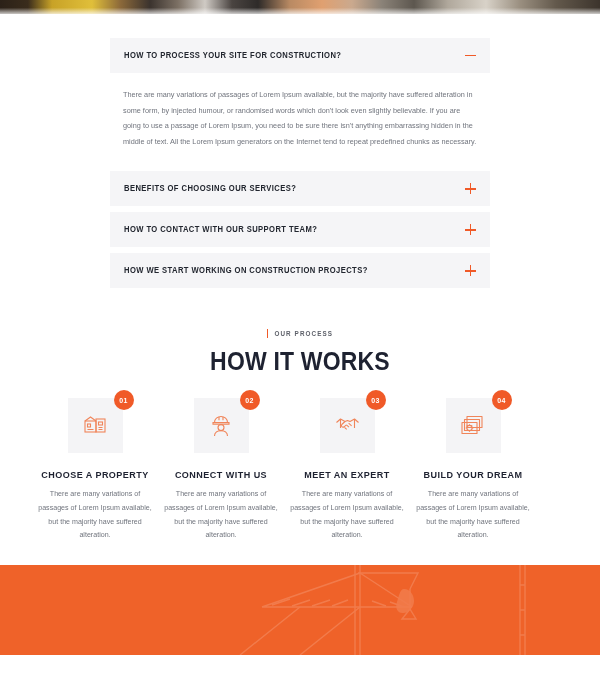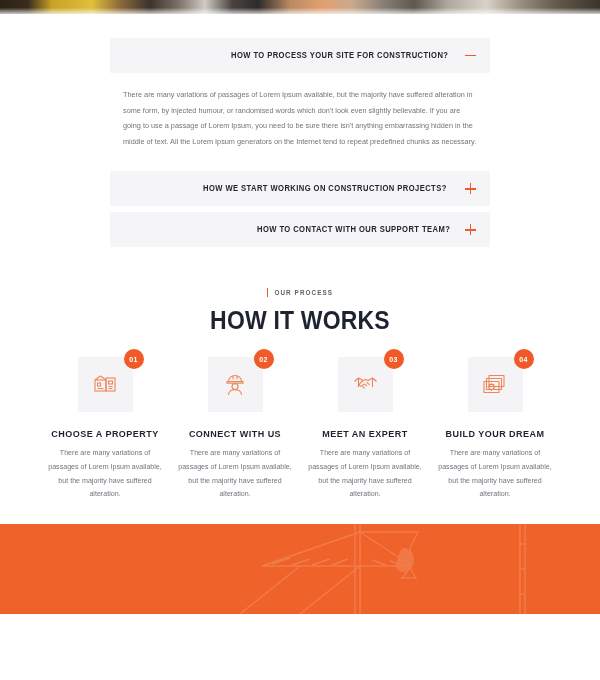--- a/index.html
+++ b/index.html
@@ -33,21 +33,21 @@
   .photo-strip:after{
     content:""; position:absolute; inset:0;
     background:linear-gradient(180deg, rgba(255,255,255,0) 55%, rgba(255,255,255,.75) 100%);
   }
 
   
   .faq-section { padding:24px 0 0; background:#fff; }
   .accordion { width:380px; margin:0 auto; }
   .acc-item { margin-bottom:6px; }
   .acc-header {
-    display:flex; align-items:center; justify-content:flex-end;
+    display:flex; align-items:center; justify-content:space-between;
     background:#f5f5f7;
     padding:0 14px;
     height:35px;
     cursor:pointer;
   }
   .acc-header.open { background:#f5f5f7; }
   .acc-title {
     font-family:"Liberation Sans Narrow","Liberation Sans", sans-serif;
     font-weight:700;
     font-size:8.2px;
@@ -94,21 +94,21 @@
   .section-title {
     font-family:"Liberation Sans Narrow","Liberation Sans", sans-serif;
     font-weight:700;
     font-size:25px;
     letter-spacing:.2px;
     color:#1e2231;
     text-transform:uppercase;
     transform:scaleX(.92);
     margin-bottom:22px;
   }
-  .steps { display:flex; justify-content:space-between; gap:0; padding:0 42px; }
+  .steps { display:flex; justify-content:flex-start; gap:0; padding:0 32px; }
   .step { width:126px; text-align:center; }
   .step-iconwrap { position:relative; width:55px; height:55px; margin:0 auto 16px; }
   .step-iconbox {
     width:55px; height:55px; background:#f4f4f6;
     display:flex; align-items:center; justify-content:center;
   }
   .step-iconbox svg { display:block; }
   .step-badge {
     position:absolute; top:-8px; right:-11px;
     width:20px; height:20px; border-radius:50%;
@@ -153,34 +153,43 @@
           <span class="acc-icon">
               <i class="h"></i>
             </span>
         </div>
         <div class="acc-body">
           <p>There are many variations of passages of Lorem Ipsum available, but the majority have suffered alteration in some form, by injected humour, or randomised words which don't look even slightly believable. If you are going to use a passage of Lorem Ipsum, you need to be sure there isn't anything embarrassing hidden in the middle of text. All the Lorem Ipsum generators on the Internet tend to repeat predefined chunks as necessary.</p>
         </div>
       </div>
 
 
+      <div class="acc-item">
+        <div class="acc-header">
+          <span class="acc-title">Benefits Of Choosing Our Services?</span>
+          <span class="acc-icon">
+              <i class="h"></i>
+              <i class="v"></i>
+            </span>
+        </div>
+      </div>
+
+      <div class="acc-item">
+        <div class="acc-header">
+          <span class="acc-title">How To Contact With Our Support Team?</span>
+          <span class="acc-icon">
+              <i class="h"></i>
+              <i class="v"></i>
+            </span>
+        </div>
+      </div>
 
       <div class="acc-item">
         <div class="acc-header">
           <span class="acc-title">How We Start Working On Construction Projects?</span>
-          <span class="acc-icon">
-              <i class="h"></i>
-              <i class="v"></i>
-            </span>
-        </div>
-      </div>
-
-      <div class="acc-item">
-        <div class="acc-header">
-          <span class="acc-title">How To Contact With Our Support Team?</span>
           <span class="acc-icon">
               <i class="h"></i>
               <i class="v"></i>
             </span>
         </div>
       </div>
 
 
     </div>
   </section>

